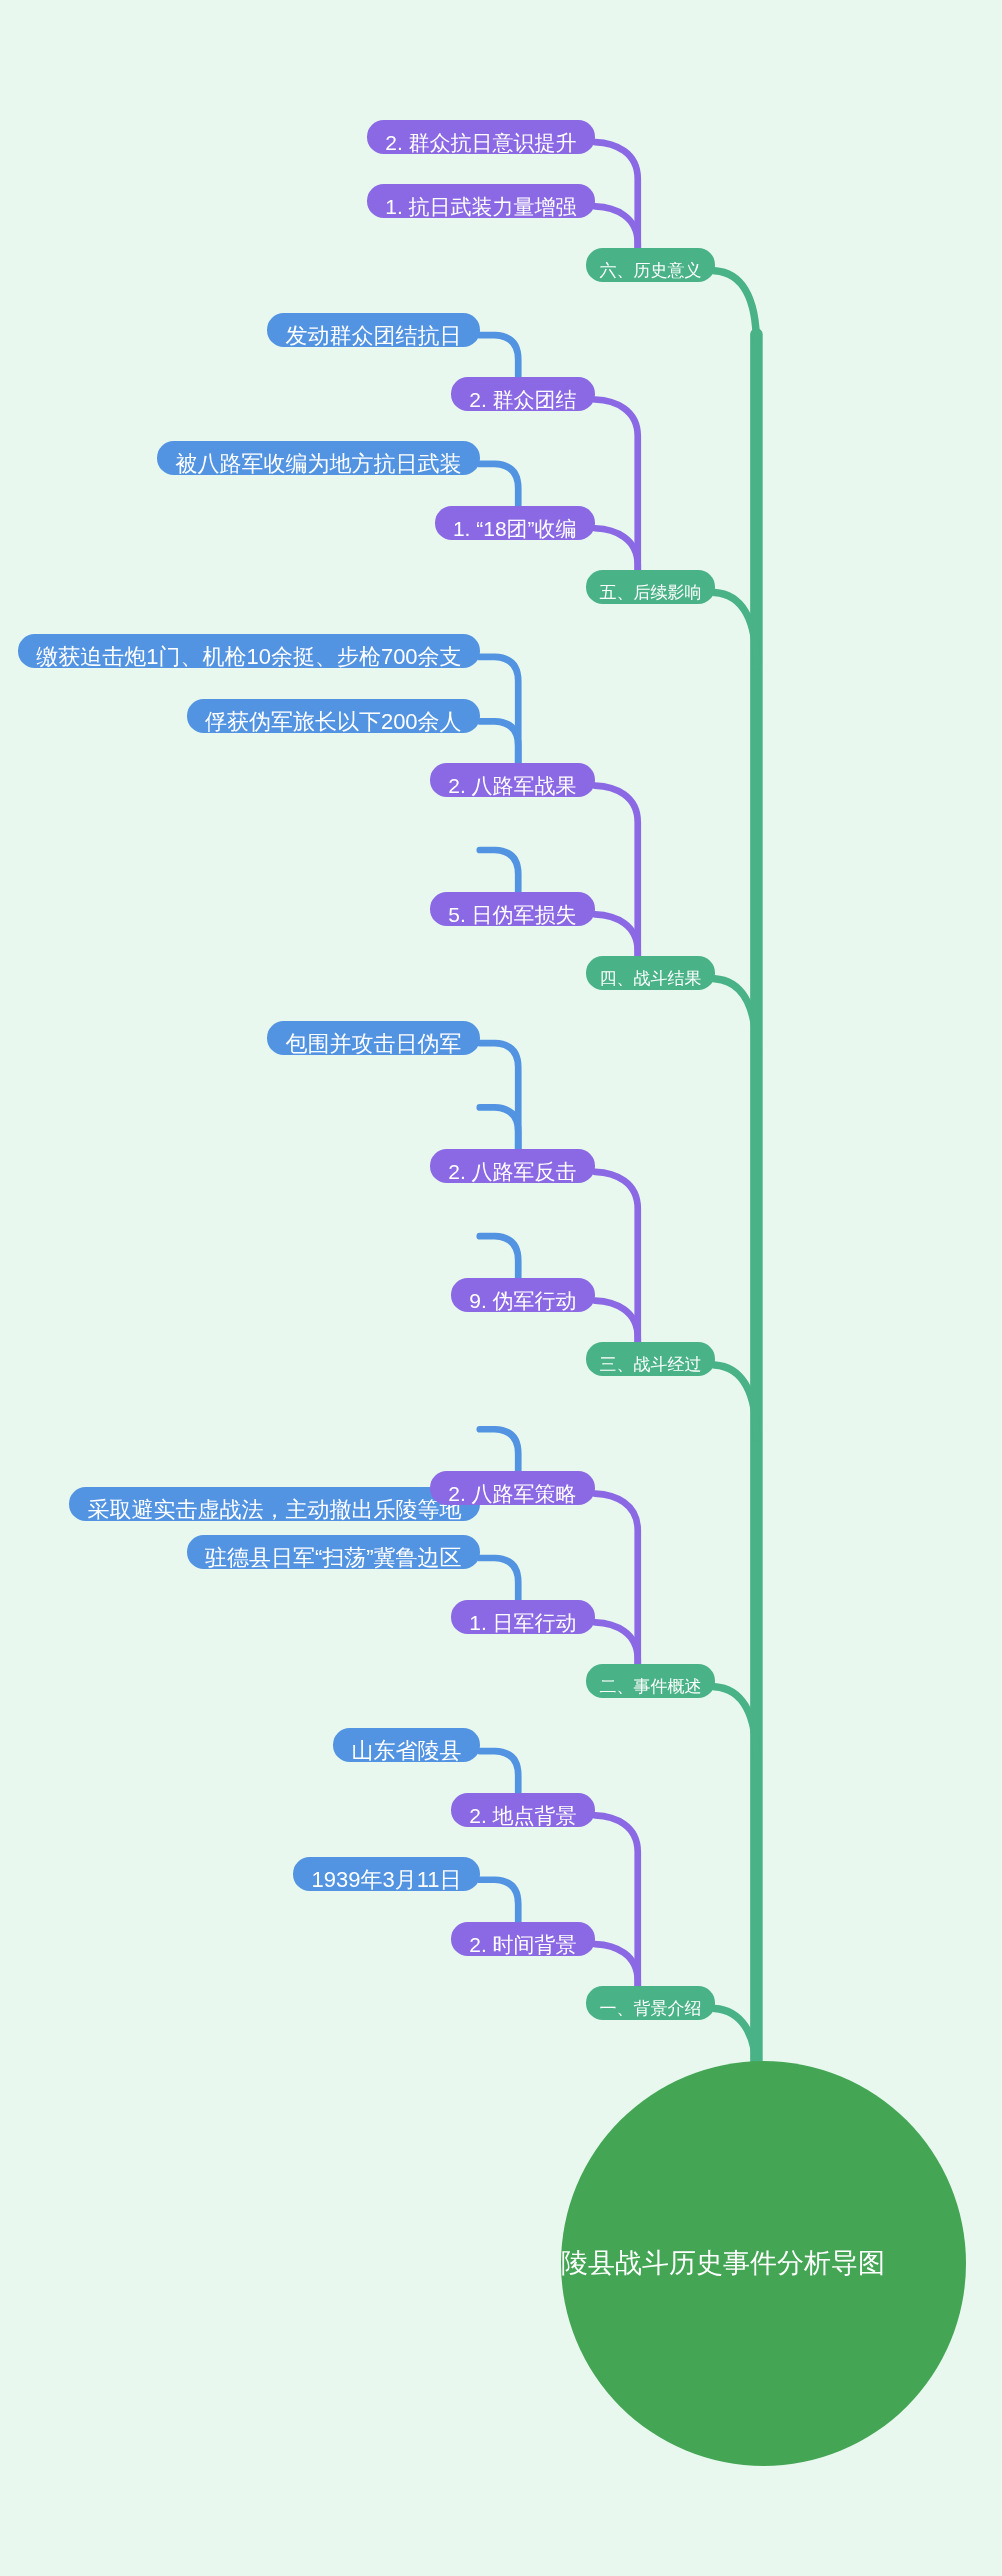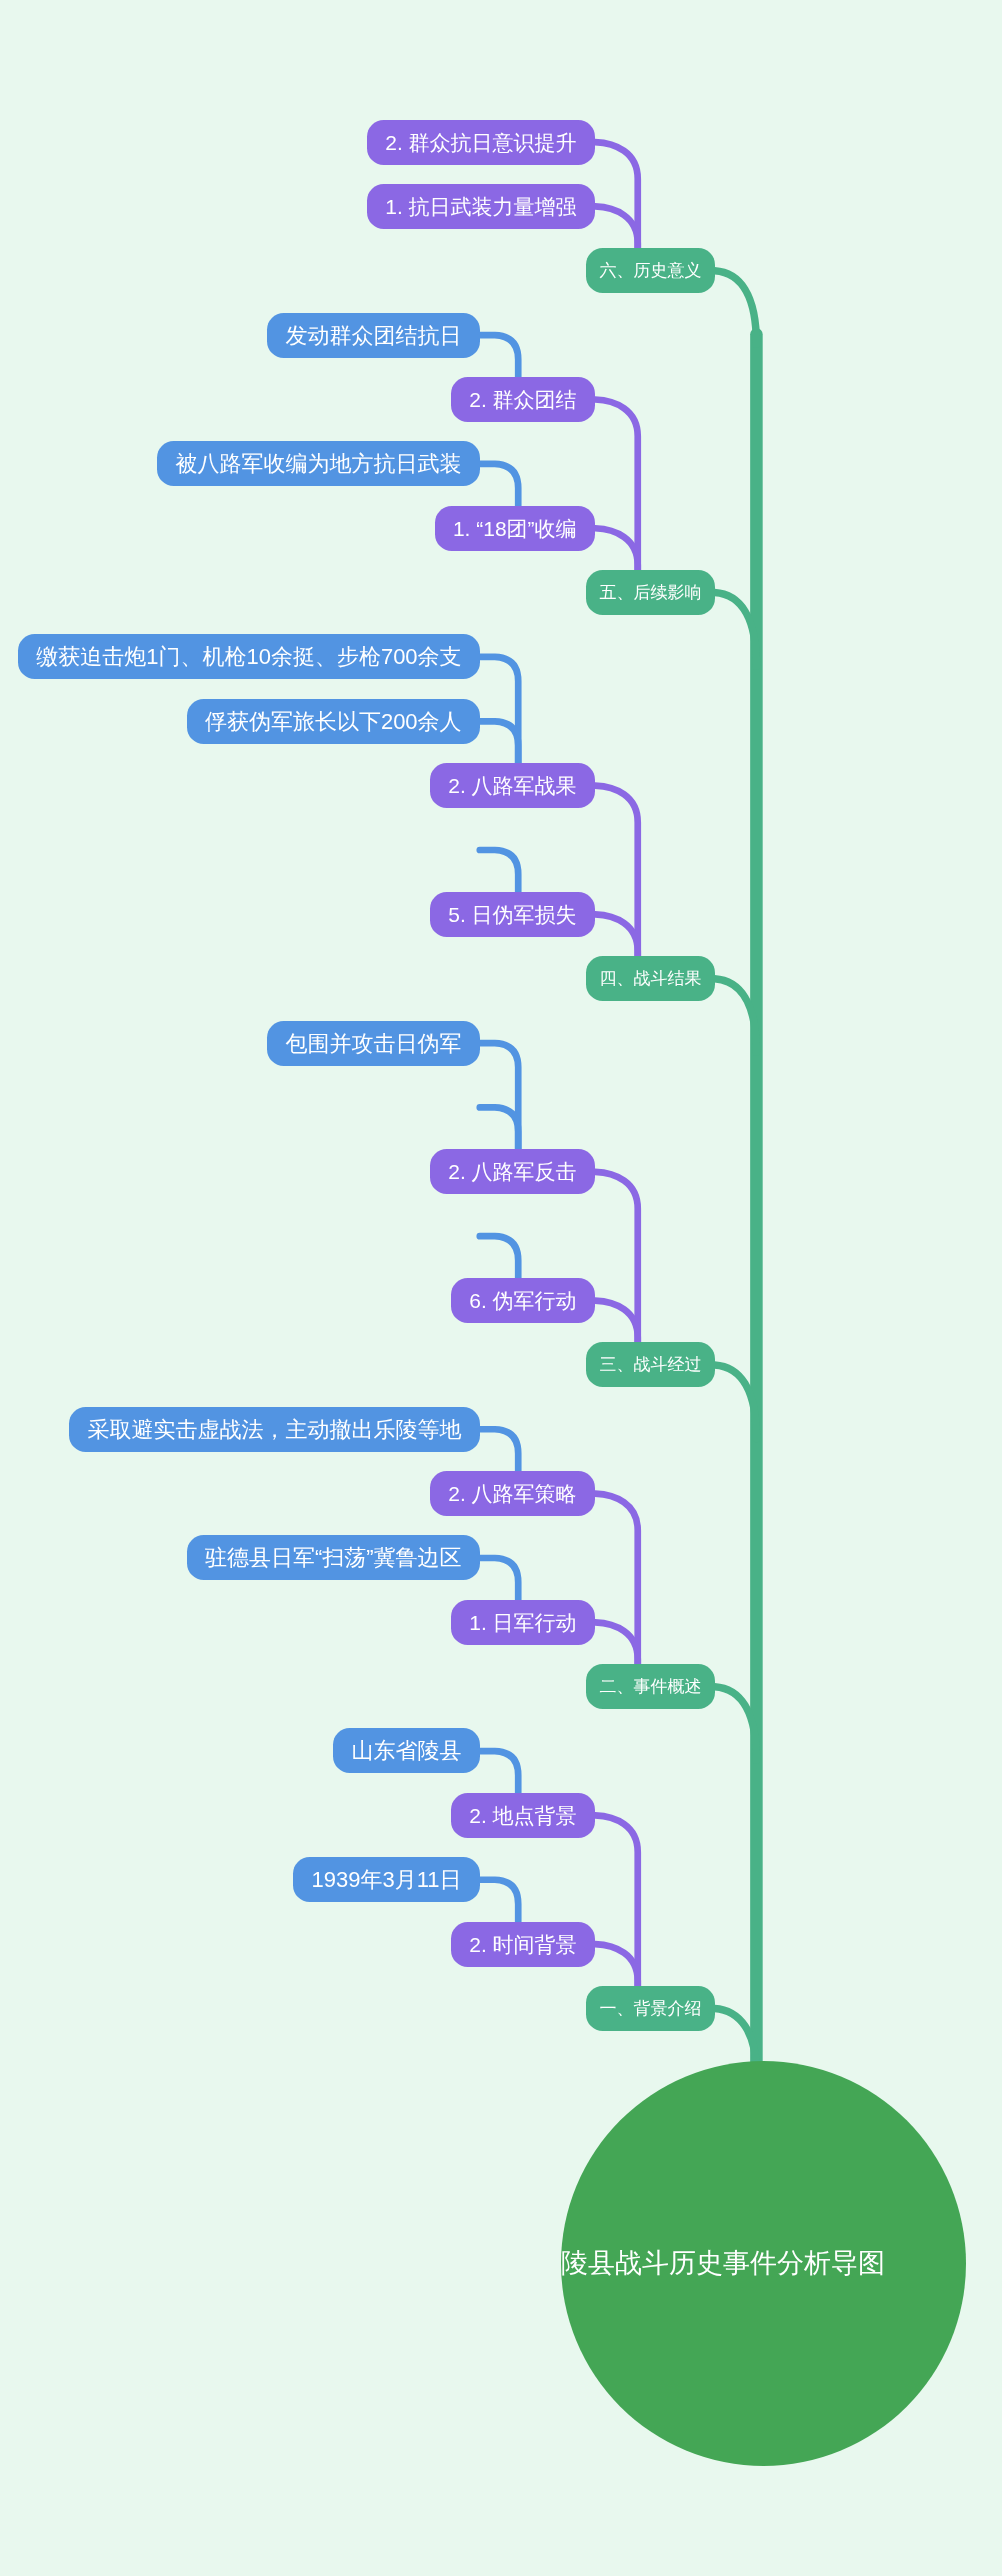--- a/index.html
+++ b/index.html
@@ -22,21 +22,21 @@
     background:var(--background);
     overflow:hidden;
   }
   .links{
     position:absolute;
     left:0;top:0;
     width:1003px;height:2576px;
   }
   .node{
     position:absolute;
-    height:45px;
+    height:34px;
     line-height:45px;
     border-radius:16.7px;
     color:var(--text-white);
     white-space:nowrap;
     text-align:center;
     box-sizing:border-box;
     margin-left:12px;
   }
   .leaf{
     right:523px;
@@ -129,24 +129,24 @@
   <div class="node branch" style="top:570px">五、后续影响</div>
 
   <div class="node leaf" style="top:634px">缴获迫击炮1门、机枪10余挺、步枪700余支</div>
   <div class="node leaf" style="top:699px">俘获伪军旅长以下200余人</div>
   <div class="node sub" style="top:763px">2. 八路军战果</div>
   <div class="node sub" style="top:892px">5. 日伪军损失</div>
   <div class="node branch" style="top:956px">四、战斗结果</div>
 
   <div class="node leaf" style="top:1021px">包围并攻击日伪军</div>
   <div class="node sub" style="top:1149px">2. 八路军反击</div>
-  <div class="node sub" style="top:1278px">6. 伪军行动</div>
+  <div class="node sub" style="top:1278px">9. 伪军行动</div>
   <div class="node branch" style="top:1342px">三、战斗经过</div>
 
-  <div class="node leaf" style="top:1407px">采取避实击虚战法，主动撤出乐陵等地</div>
+  <div class="node leaf" style="top:1487px">采取避实击虚战法，主动撤出乐陵等地</div>
   <div class="node sub" style="top:1471px">2. 八路军策略</div>
   <div class="node leaf" style="top:1535px">驻德县日军“扫荡”冀鲁边区</div>
   <div class="node sub" style="top:1600px">1. 日军行动</div>
   <div class="node branch" style="top:1664px">二、事件概述</div>
 
   <div class="node leaf" style="top:1728px">山东省陵县</div>
   <div class="node sub" style="top:1793px">2. 地点背景</div>
   <div class="node leaf" style="top:1857px">1939年3月11日</div>
   <div class="node sub" style="top:1922px">2. 时间背景</div>
   <div class="node branch" style="top:1986px">一、背景介绍</div>

